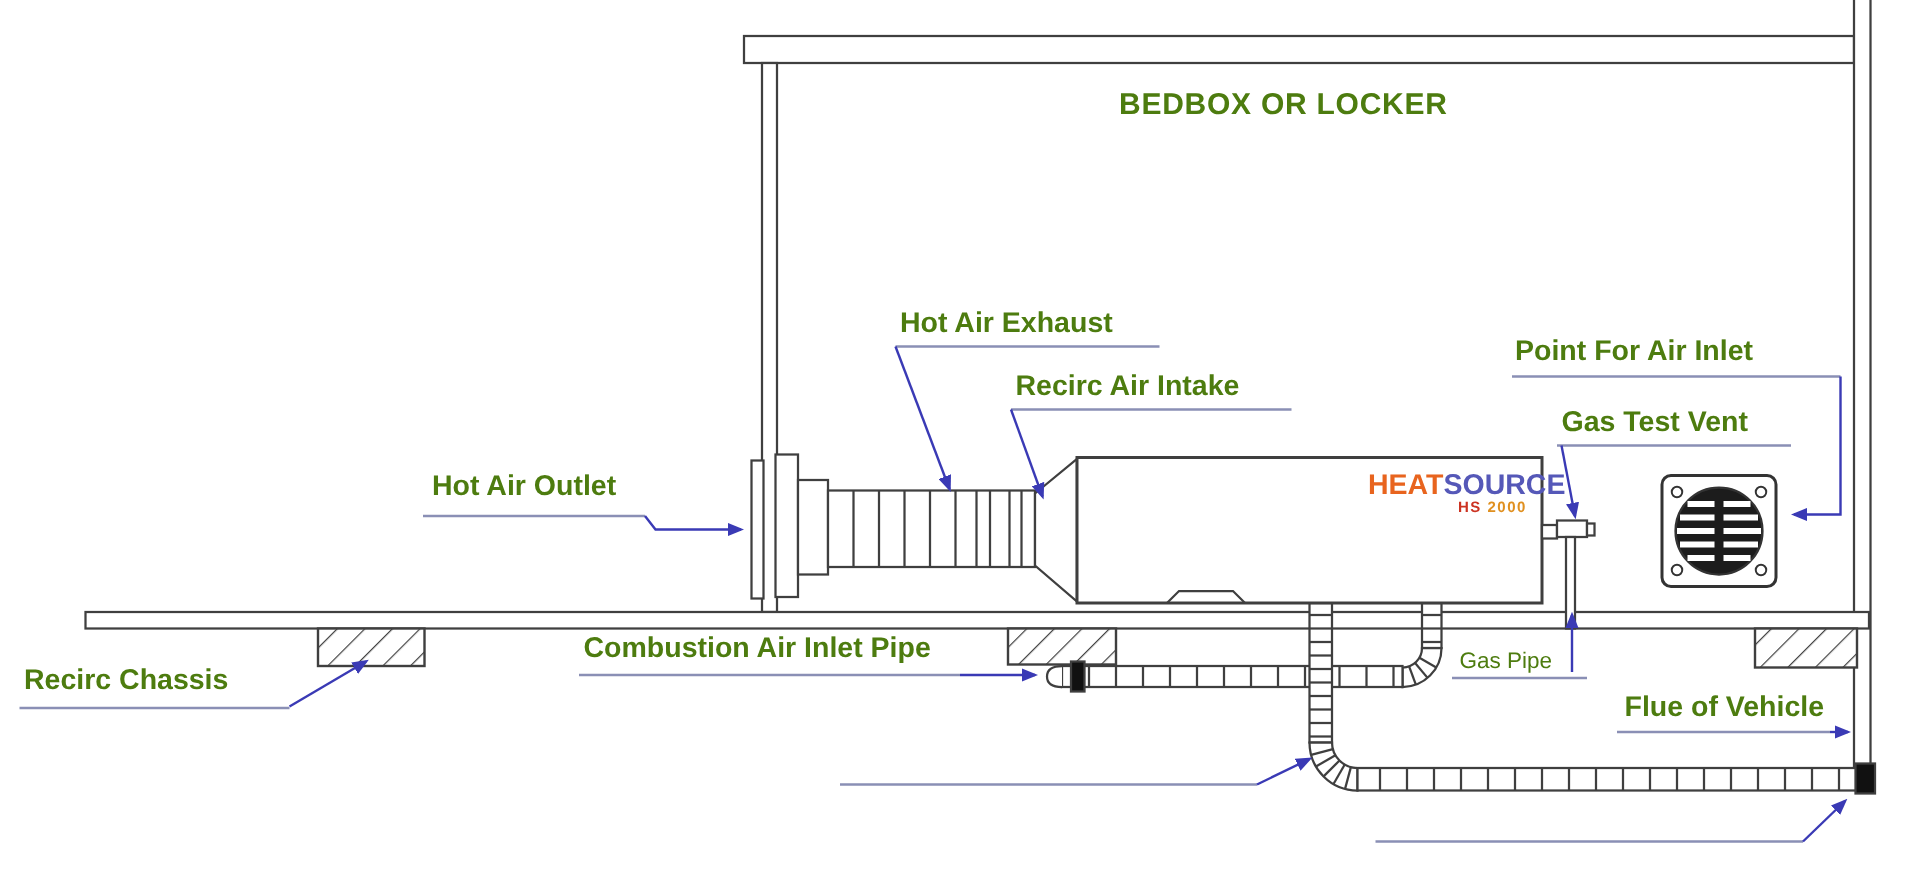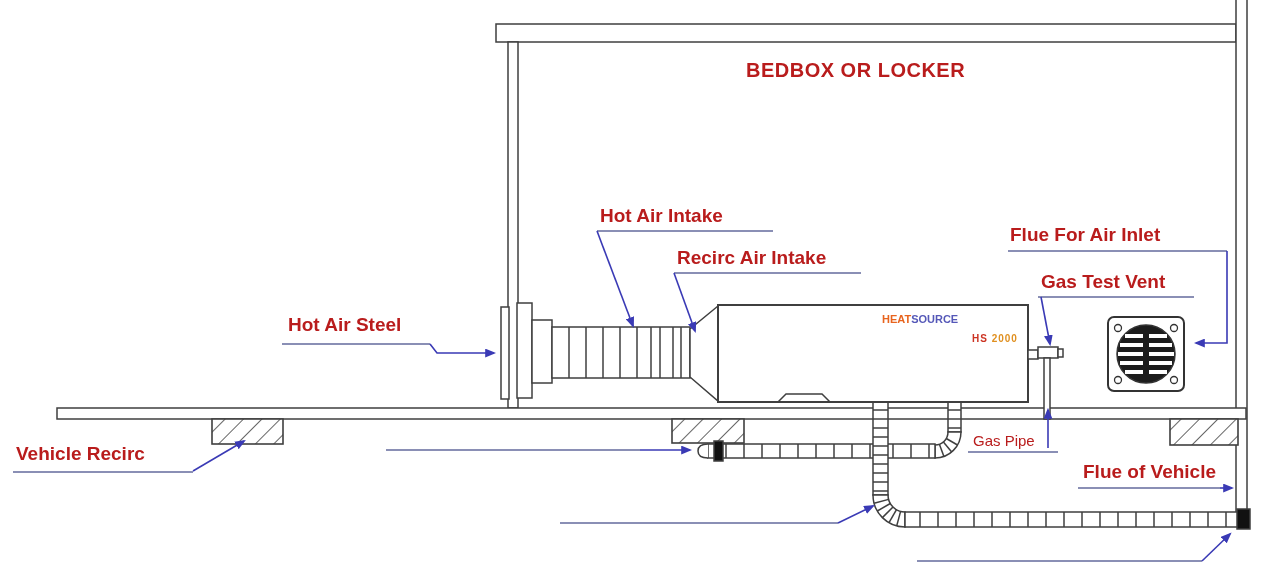--- a/index.html
+++ b/index.html
@@ -1,23 +1,23 @@
 <!DOCTYPE html>
 <html><head>
 <meta charset="utf-8">
 <style>
   html,body{margin:0;padding:0;background:#ffffff;}
   .canvas{position:relative;width:1280px;height:588px;background:#fff;overflow:hidden;
           font-family:"Liberation Sans",sans-serif;}
   .canvas svg{position:absolute;left:0;top:0;}
-  .lbl{position:absolute;font-weight:600;font-size:19px;color:#b91c1c;
+  .lbl{position:absolute;font-weight:600;font-size:19px;color:#4d7c0f;
        white-space:nowrap;line-height:1;}
   .lbl.small{font-size:15px;font-weight:400;}
   .lbl.bedbox{font-size:20px;letter-spacing:.5px;}
-  .brand{position:absolute;left:882px;top:314px;font-weight:700;font-size:11px;
+  .brand{position:absolute;left:912px;top:314px;font-weight:700;font-size:19px;
          line-height:1;letter-spacing:0;white-space:nowrap;}
   .brand .heat{color:#e8641e;}
   .brand .source{color:#5558b8;}
   .model{position:absolute;left:940px;top:334px;font-weight:700;font-size:10px;
          line-height:1;letter-spacing:1px;white-space:nowrap;}
   .model .hs{color:#cc3322;padding-left:32px;}
   .model .num{color:#e09020;}
 </style>
 </head>
 <body>
@@ -198,32 +198,33 @@
     <path d="M640,450 L690,450" marker-end="url(#arr)"></path>
     <path d="M1048,448 L1048,410" marker-end="url(#arr)"></path>
     <path d="M1220,488 L1232,488" marker-end="url(#arr)"></path>
     <path d="M838,523 L873,506" marker-end="url(#arr)"></path>
     <path d="M1202,561 L1230,534" marker-end="url(#arr)"></path>
   </g>
 </svg>
 
 <div class="lbl bedbox" style="left:746px;top:60px">BEDBOX OR LOCKER</div>
 
-<div class="lbl" style="left:600px;top:206px">Hot Air Intake</div>
+<div class="lbl" style="left:600px;top:206px">Hot Air Exhaust</div>
 
 <div class="lbl" style="left:677px;top:248px">Recirc Air Intake</div>
 
-<div class="lbl" style="left:288px;top:315px">Hot Air Steel</div>
-
-<div class="lbl" style="left:1010px;top:225px">Flue For Air Inlet</div>
+<div class="lbl" style="left:288px;top:315px">Hot Air Outlet</div>
+
+<div class="lbl" style="left:1010px;top:225px">Point For Air Inlet</div>
 
 <div class="lbl" style="left:1041px;top:272px">Gas Test Vent</div>
 
-<div class="lbl" style="left:16px;top:444px">Vehicle Recirc</div>
-
+<div class="lbl" style="left:16px;top:444px">Recirc Chassis</div>
+
+<div class="lbl" style="left:389px;top:423px">Combustion Air Inlet Pipe</div>
 
 <div class="lbl small" style="left:973px;top:433px">Gas Pipe</div>
 
 <div class="lbl" style="left:1083px;top:462px">Flue of Vehicle</div>
 
 
 
 <div class="brand">
   <span class="heat">HEAT</span><span class="source">SOURCE</span>
 </div>

